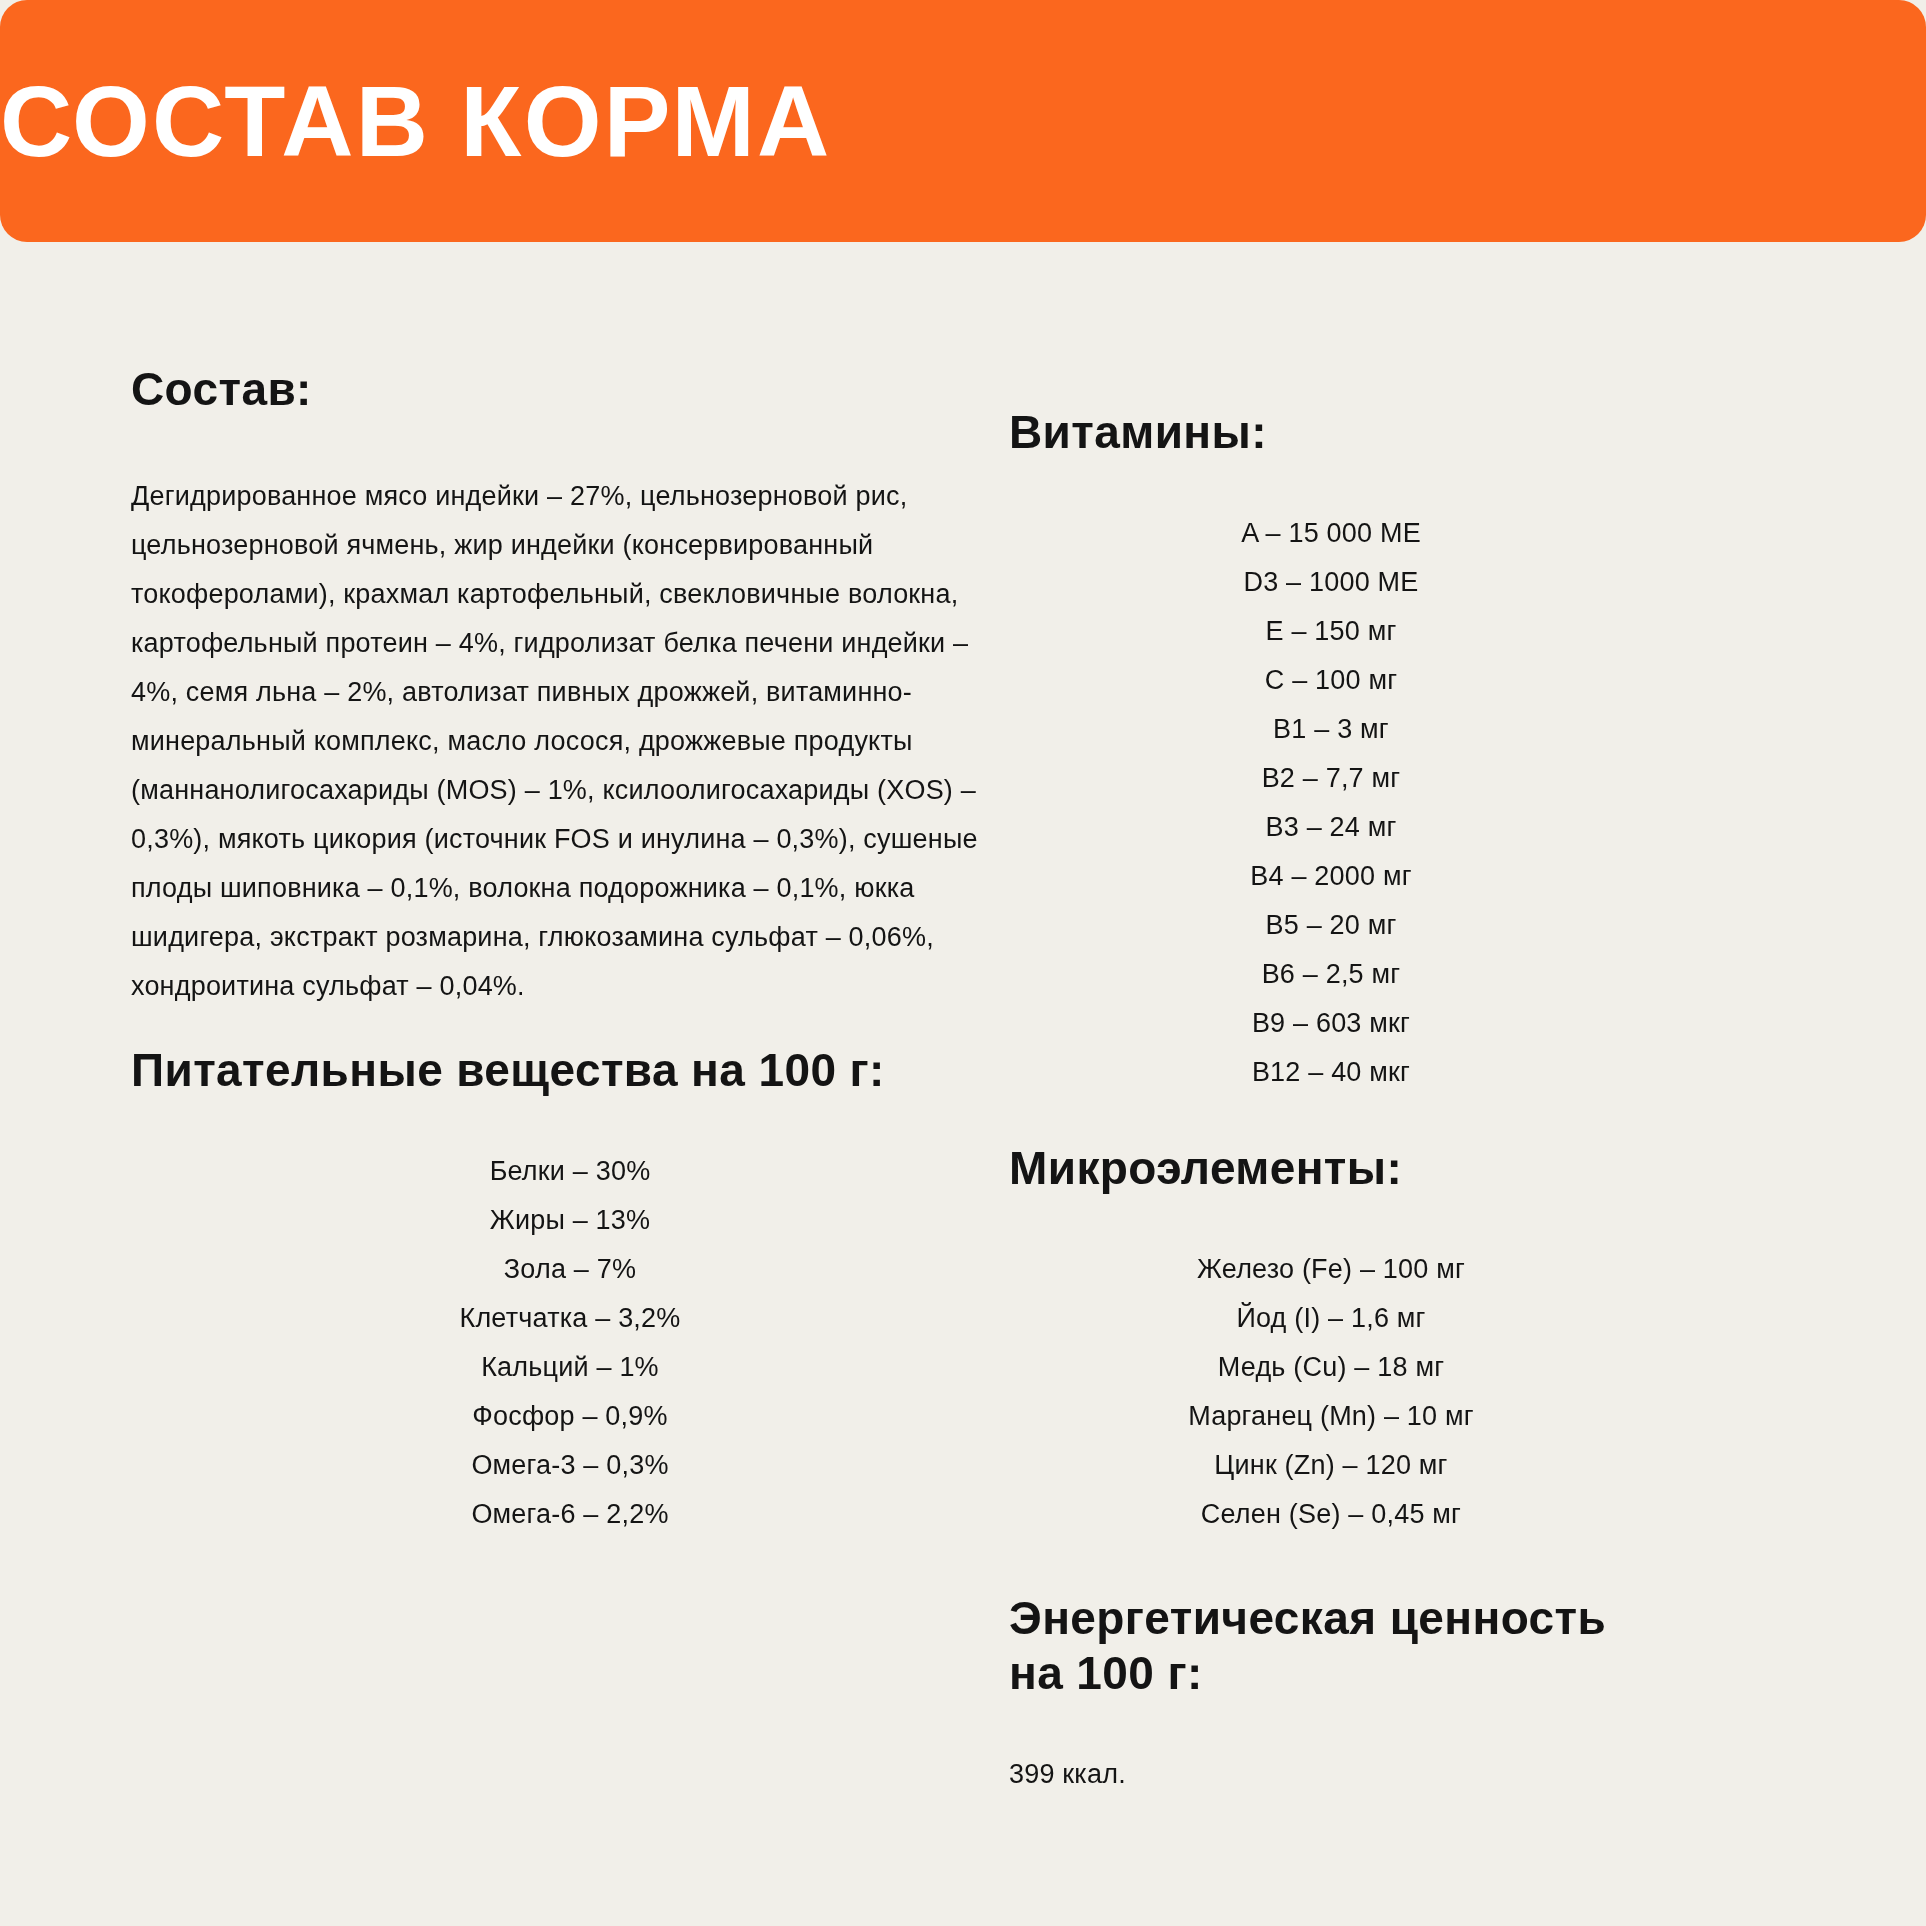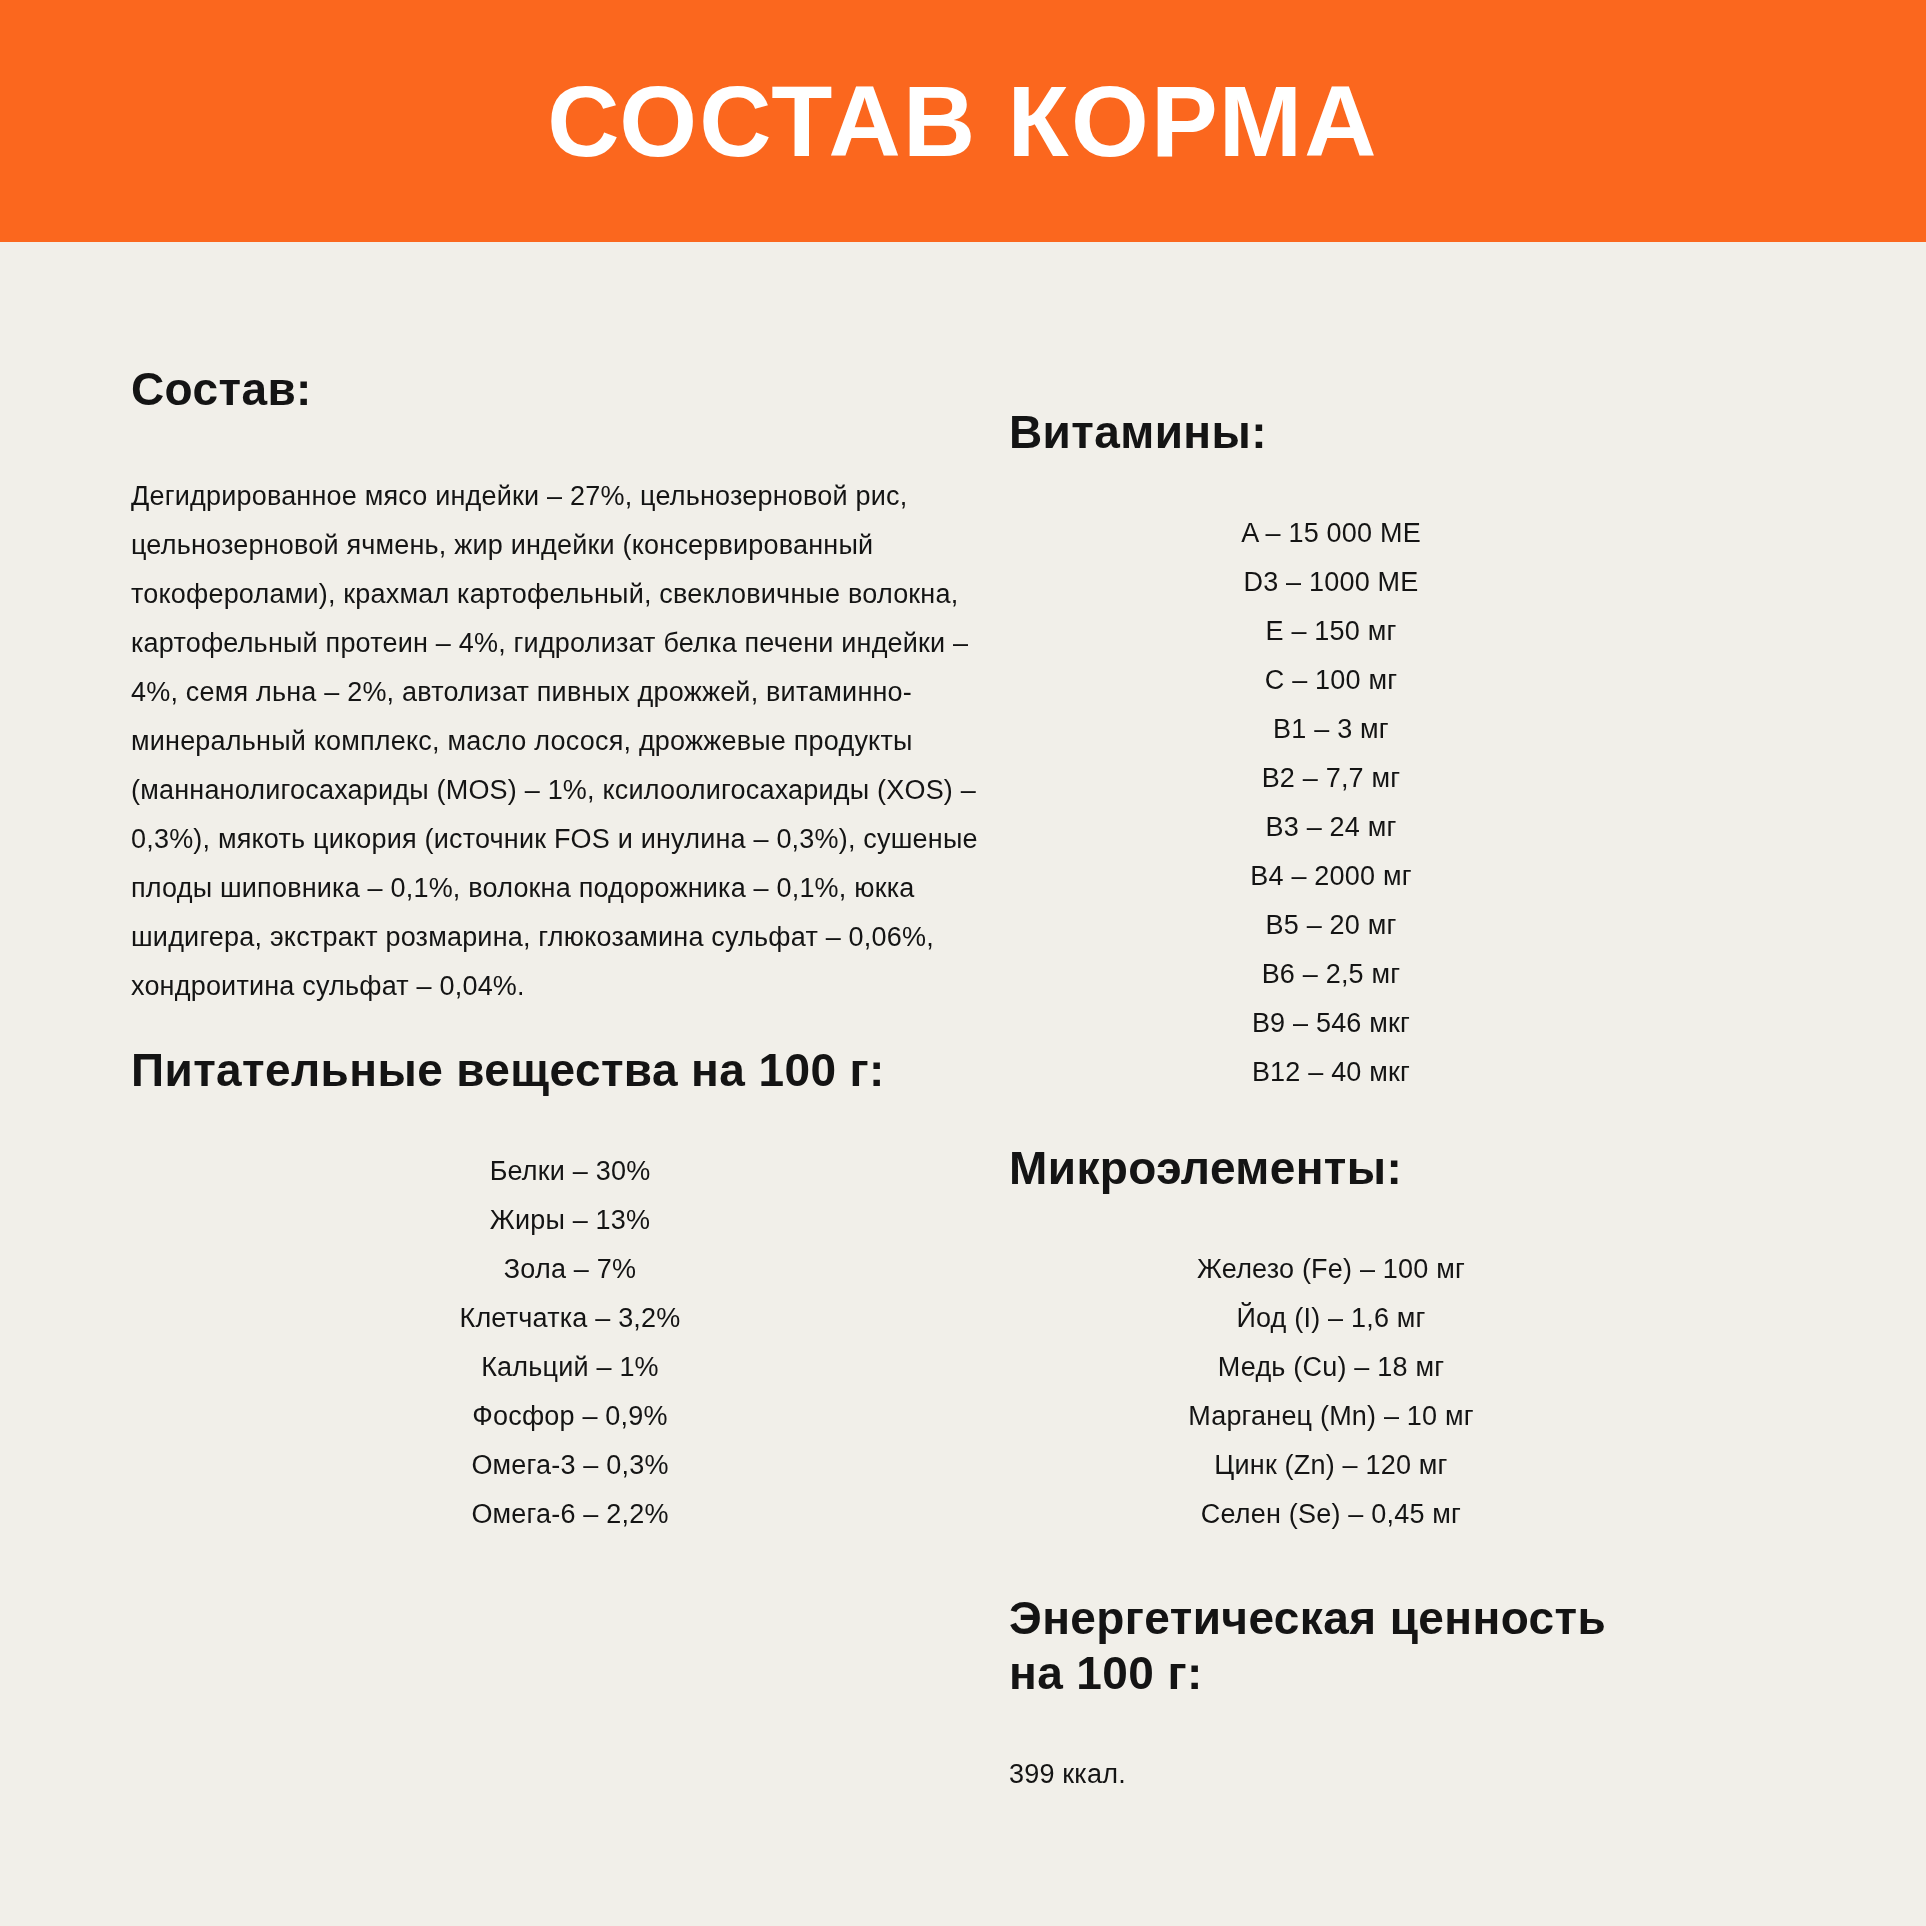--- a/index.html
+++ b/index.html
@@ -11,21 +11,22 @@
     color: #141414;
     -webkit-font-smoothing: antialiased;
   }
   .page { width: 1926px; height: 1926px; overflow: hidden; position: relative; }
 
   .header-band {
     height: 242px;
     background: #FB671E;
     display: flex;
     align-items: center;
-    justify-content: center;
+    justify-content: flex-start;
+    border-radius: 27px;
   }
   .page-title {
     margin: 0;
     color: #FFFFFF;
     font-size: 100px;
     font-weight: 800;
     letter-spacing: 2.3px;
     line-height: 1;
     white-space: nowrap;
   }
@@ -104,21 +105,21 @@
           <li>A – 15 000 МЕ</li>
           <li>D3 – 1000 МЕ</li>
           <li>E – 150 мг</li>
           <li>C – 100 мг</li>
           <li>B1 – 3 мг</li>
           <li>B2 – 7,7 мг</li>
           <li>B3 – 24 мг</li>
           <li>B4 – 2000 мг</li>
           <li>B5 – 20 мг</li>
           <li>B6 – 2,5 мг</li>
-          <li>B9 – 546 мкг</li>
+          <li>B9 – 603 мкг</li>
           <li>B12 – 40 мкг</li>
         </ul>
       </section>
 
       <section class="section-trace">
         <h2>Микроэлементы:</h2>
         <ul class="plain-list">
           <li>Железо (Fe) – 100 мг</li>
           <li>Йод (I) – 1,6 мг</li>
           <li>Медь (Cu) – 18 мг</li>

